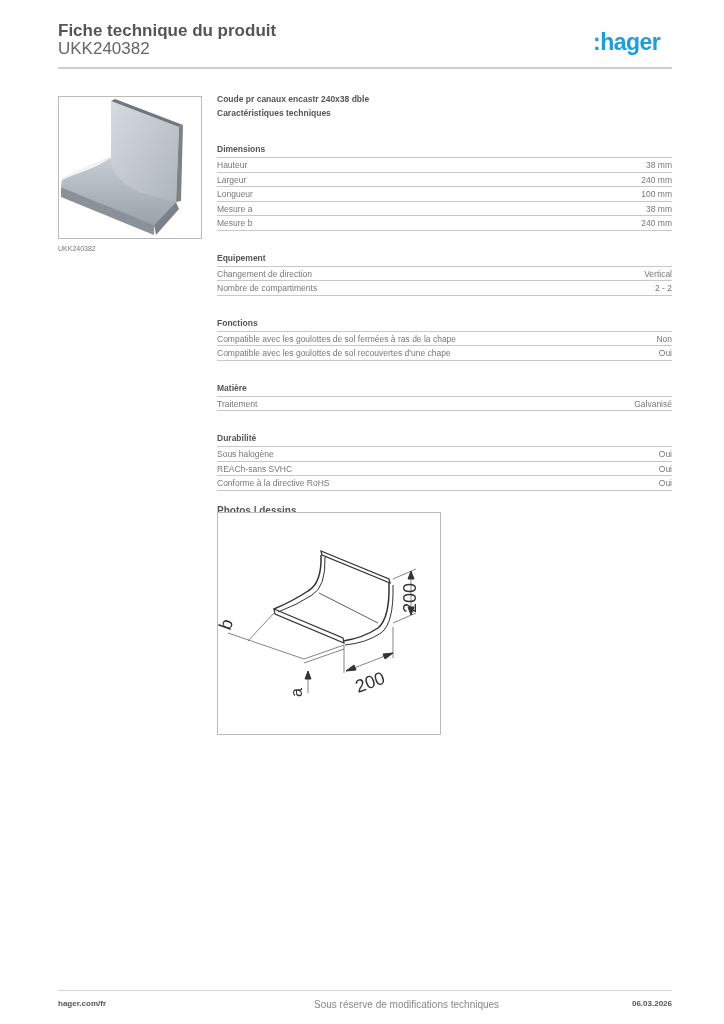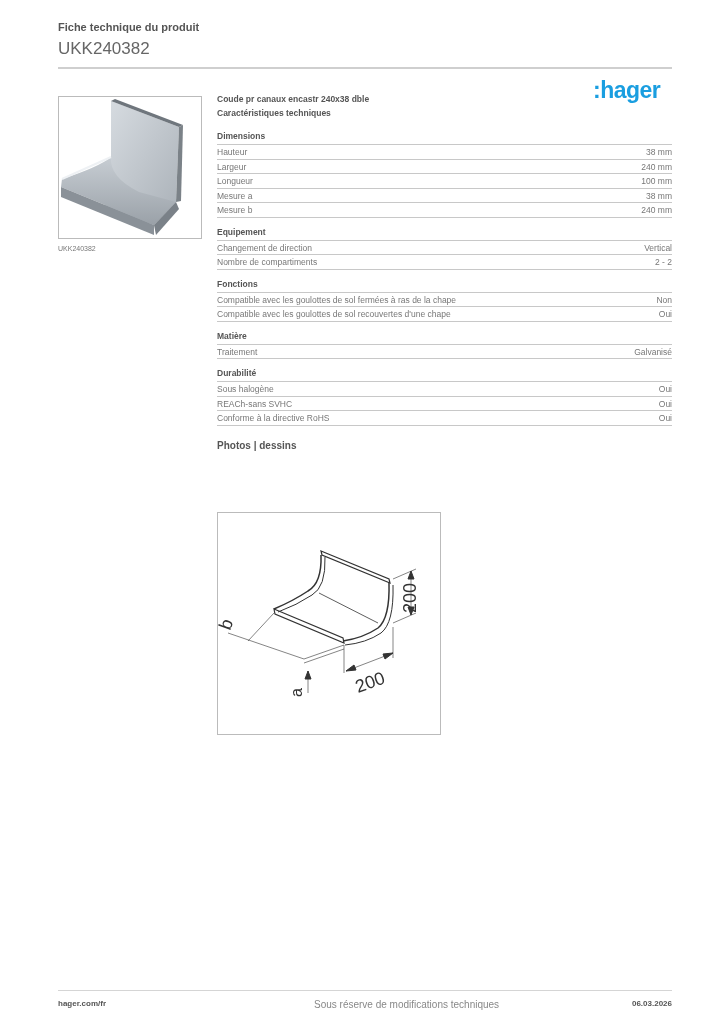--- a/index.html
+++ b/index.html
@@ -1,26 +1,26 @@
 <!DOCTYPE html>
 <html><head>
 <meta charset="utf-8">
 <style>
   html, body { margin: 0; padding: 0; background: #ffffff; }
   body { width: 724px; height: 1024px; position: relative; font-family: "Liberation Sans", sans-serif; color: #555; overflow: hidden; }
-  .hdr-title { position: absolute; left: 58px; top: 21px; font-size: 11px; font-weight: bold; color: #555; }
+  .hdr-title { position: absolute; left: 58px; top: 21px; font-size: 17px; font-weight: bold; color: #555; }
   .hdr-code { position: absolute; left: 58px; top: 39px; font-size: 17px; color: #666; }
-  .logo { position: absolute; left: 593px; top: 29px; font-size: 23px; font-weight: bold; color: #1a9ee0; letter-spacing: -0.5px; margin-top: 48px; }
+  .logo { position: absolute; left: 593px; top: 29px; font-size: 23px; font-weight: bold; color: #1a9ee0; letter-spacing: -0.5px; }
   .hdr-line { position: absolute; left: 58px; top: 67px; width: 614px; height: 2px; background: #cfcfcf; }
   .photo-box { position: absolute; left: 58px; top: 96px; width: 142px; height: 141px; border: 1px solid #bbb; background: #fff; }
   .photo-caption { position: absolute; left: 58px; top: 245px; font-size: 7px; color: #777; }
   .content { position: absolute; left: 217px; top: 94px; width: 455px; }
   .prod-name { font-size: 8.5px; font-weight: bold; color: #555; height: 14px; }
   .sec-main { font-size: 8.5px; font-weight: bold; color: #555; height: 14px; }
-  .group { margin-top: 9px; }
+  .group { margin-top: 22px; }
   .group-title { font-size: 8.5px; font-weight: bold; color: #555; height: 12px; border-bottom: 1px solid #c8c8c8; padding-bottom: 1px; }
   .row { display: flex; justify-content: space-between; font-size: 8.5px; color: #777; height: 13.5px; line-height: 14px; border-bottom: 1px solid #c8c8c8; }
   .photos-title { font-size: 10px; font-weight: bold; color: #555; margin-top: 14px; }
   .drawing-box { position: absolute; left: 217px; top: 512px; width: 222px; height: 221px; border: 1px solid #bbb; background: #fff; }
   .ftr-line { position: absolute; left: 58px; top: 990px; width: 614px; height: 1px; background: #d5d5d5; }
   .ftr-left { position: absolute; left: 58px; top: 999px; font-size: 8px; font-weight: bold; color: #555; }
   .ftr-mid { position: absolute; left: 302px; top: 999px; font-size: 10px; color: #888; padding-left: 12px; }
   .ftr-right { position: absolute; right: 52px; top: 999px; font-size: 8px; font-weight: bold; color: #555; }
 </style>
 </head>

